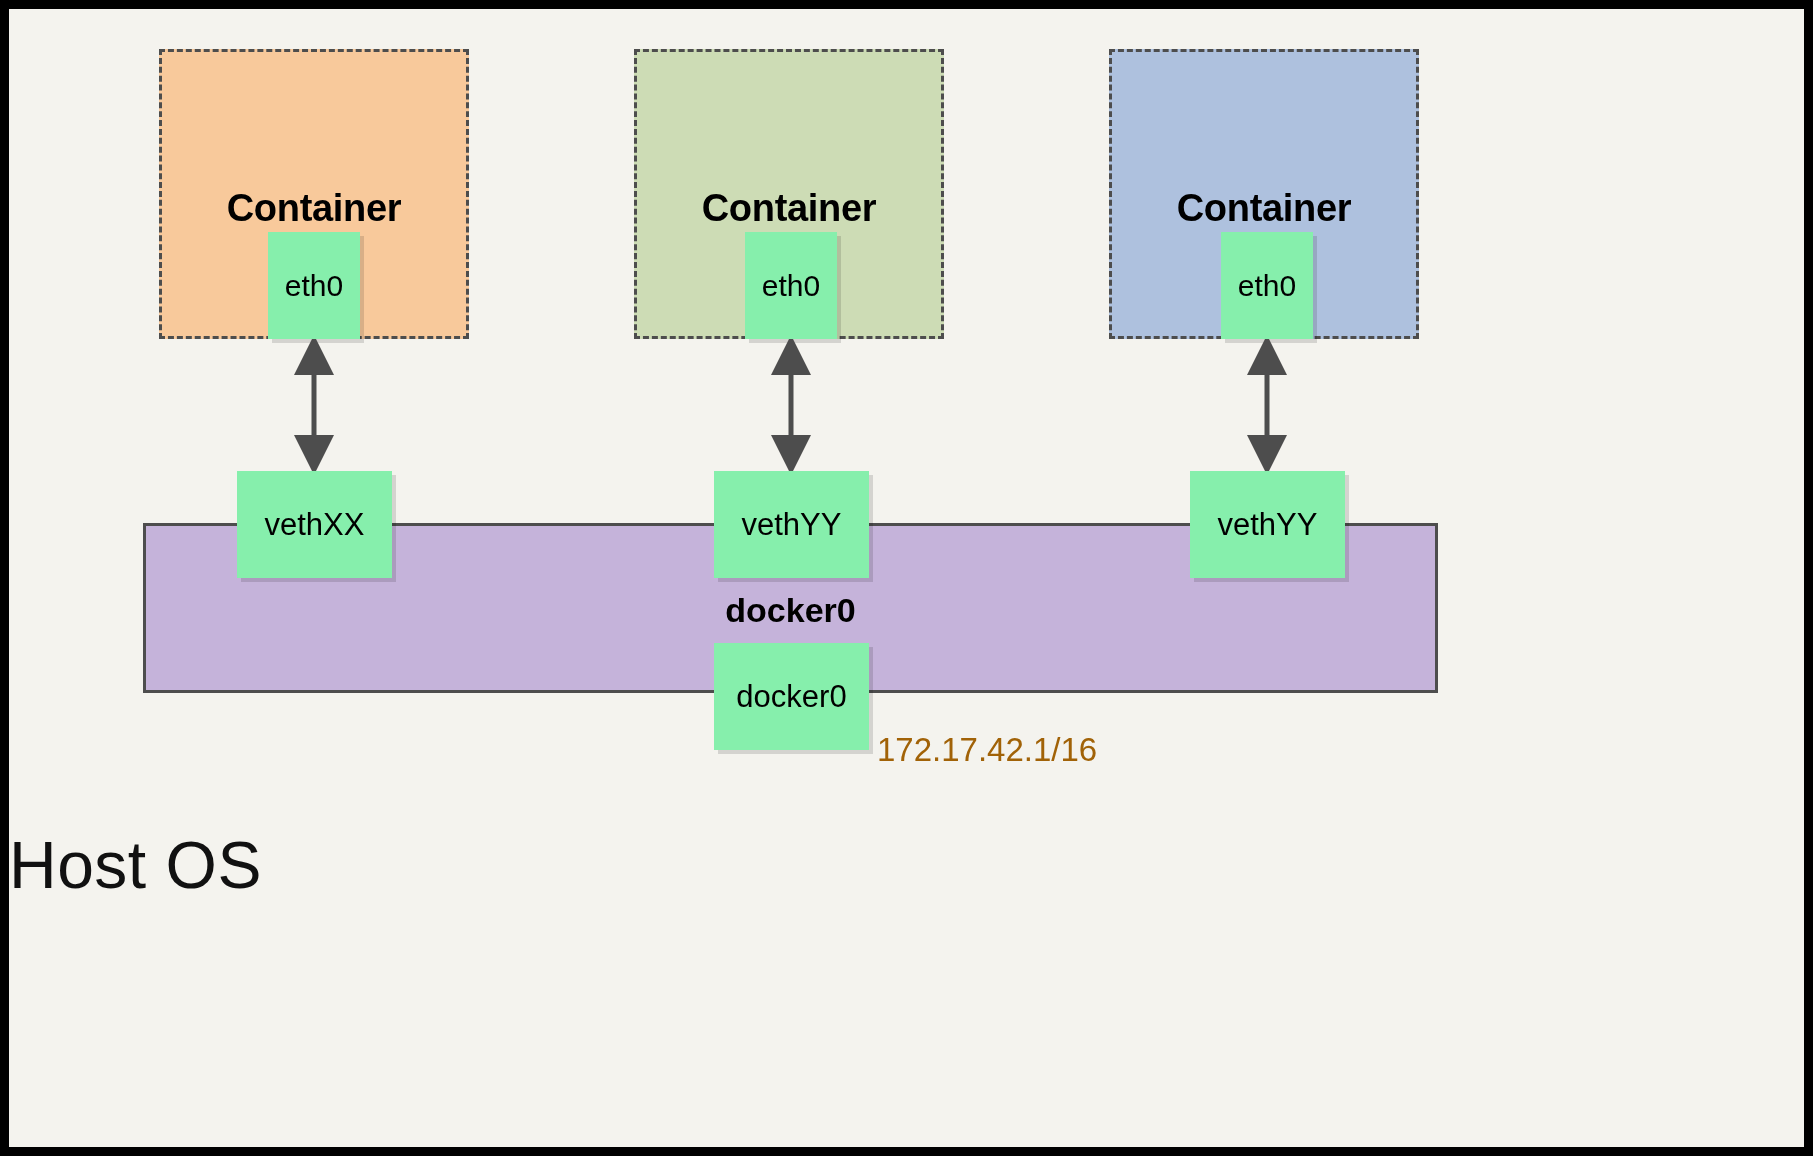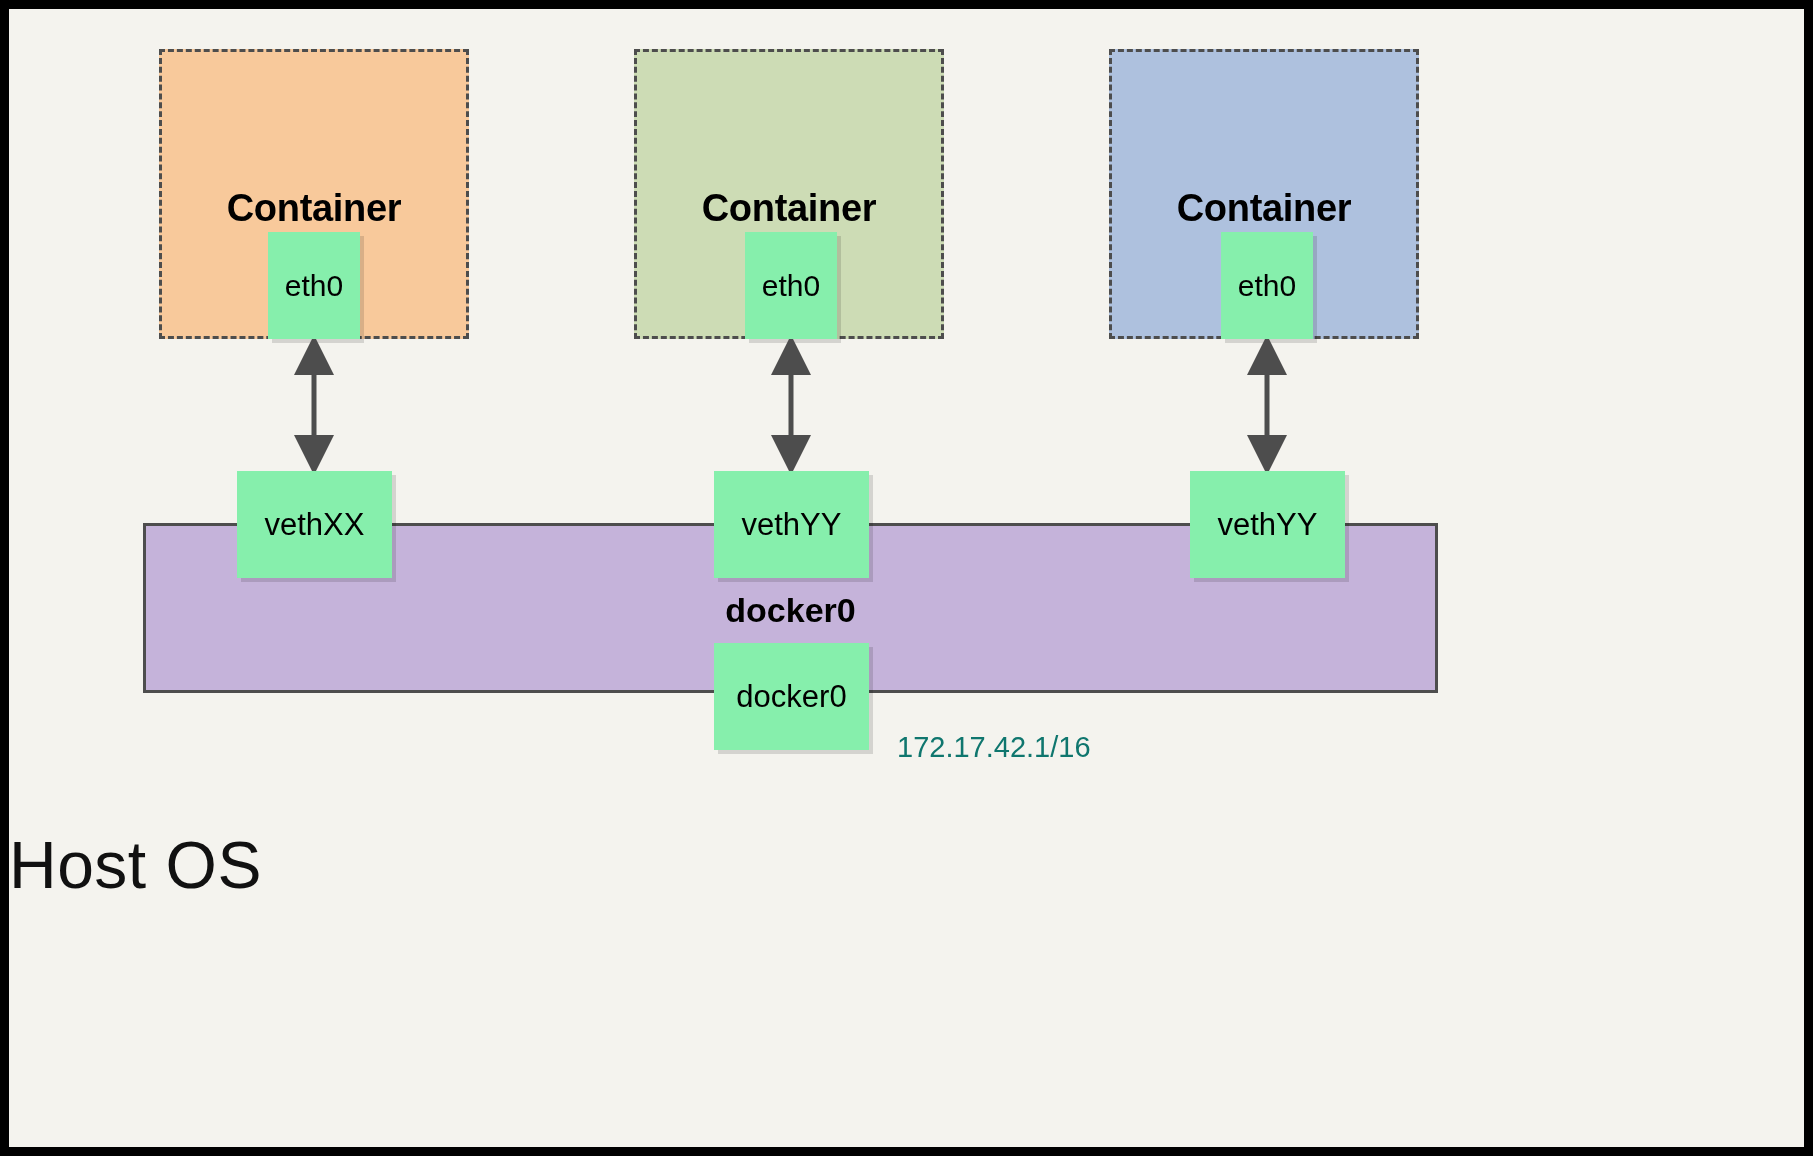--- a/index.html
+++ b/index.html
@@ -82,24 +82,23 @@
   }
 
   
   .arrow {
     position: absolute;
   }
 
   
   #ip-label {
     position: absolute;
-    font-size: 29px;
-    color: #0f766e;
+    font-size: 33px;
+    color: #a16207;
     white-space: nowrap;
-    margin-left: 20px;
   }
   #host-os-label {
     position: absolute;
     left: 0;
     right: 0;
     font-size: 66px;
     color: #111111;
     letter-spacing: 0.5px;
   }
 </style>

